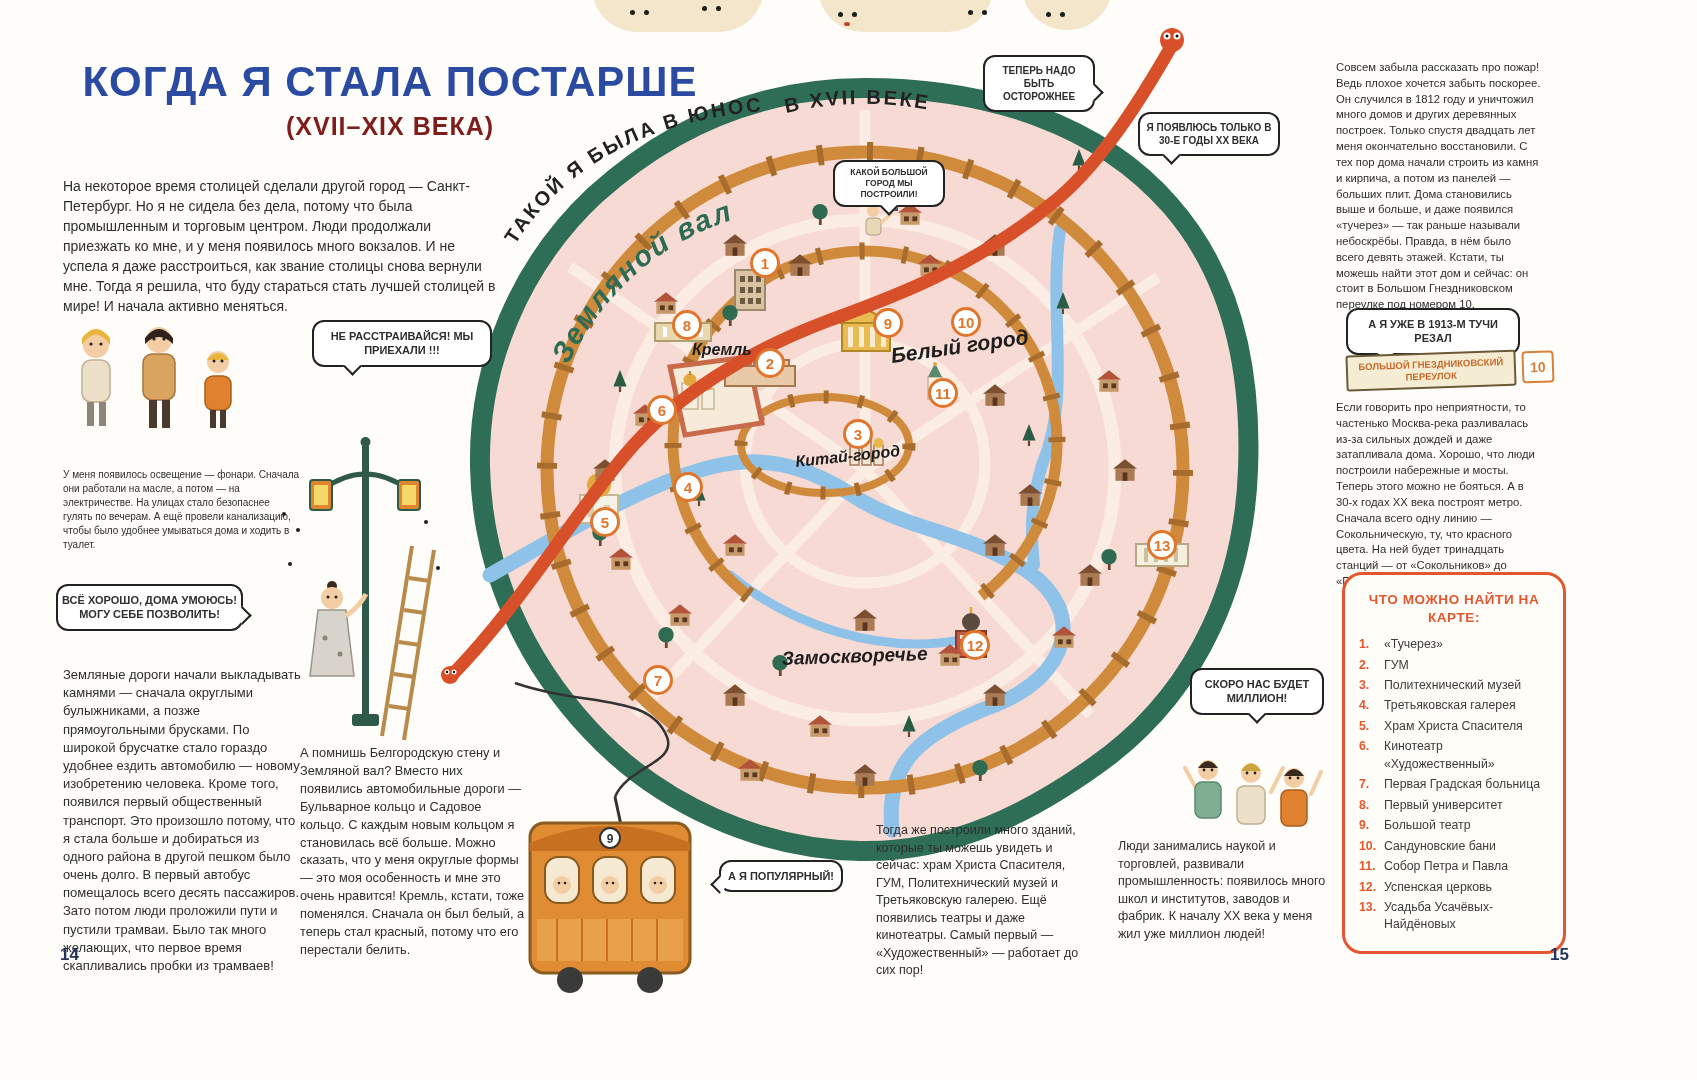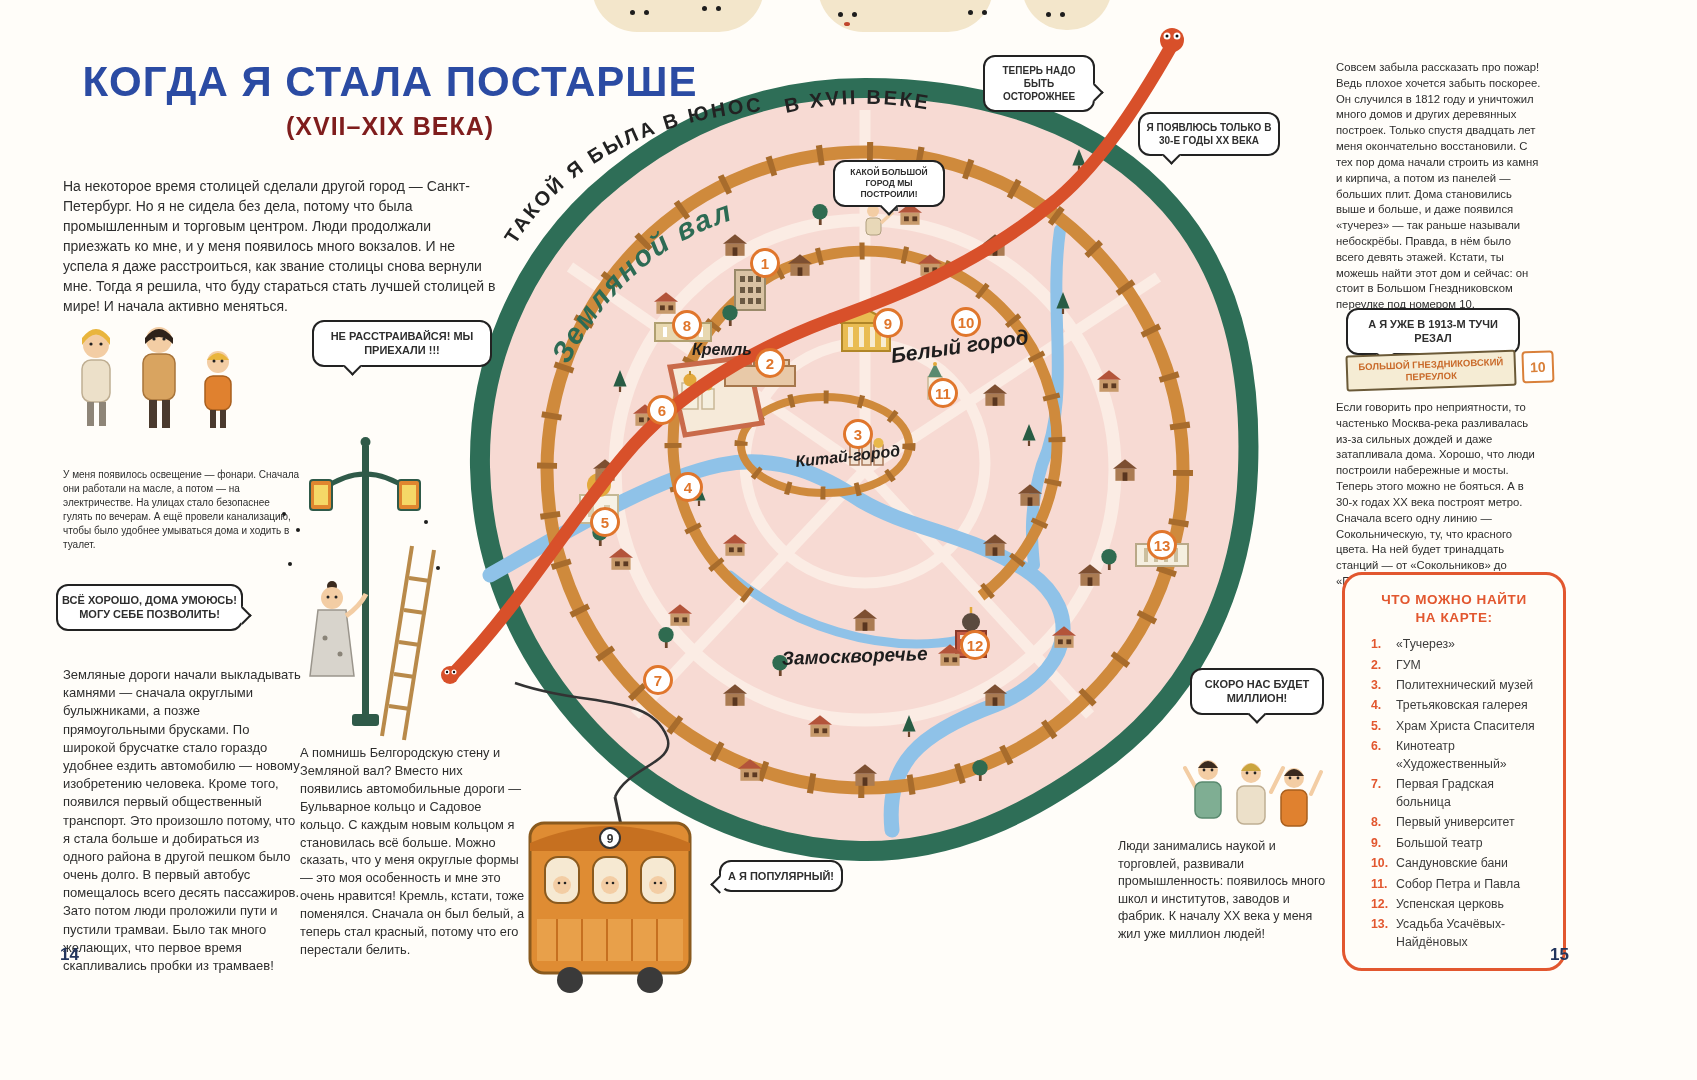--- a/index.html
+++ b/index.html
@@ -26,21 +26,21 @@
   .tail-l::after  { left:-8px;  top:55%;  transform:rotate(45deg); }
   .tail-r::after  { right:-8px; top:55%;  transform:rotate(225deg); }
   .marker {
     position:absolute; width:30px; height:30px; box-sizing:border-box; z-index:5;
     border-radius:50%; background:#fff; border:3px solid #e0762c; color:#e0762c;
     font-weight:bold; font-size:15px; display:flex; align-items:center; justify-content:center;
   }
   .legend {
     position:absolute; left:1342px; top:572px; width:224px; box-sizing:border-box;
     border:3px solid #e2572f; border-radius:20px; background:#fffdf8;
-    padding:16px 26px 14px; z-index:4;
+    padding:16px 14px 14px; z-index:4;
   }
   .legend-title { color:#e2572f; font-weight:bold; text-align:center; font-size:13.5px;
     letter-spacing:.6px; margin:0 0 10px 0; line-height:1.3; }
   .legend-row { display:grid; grid-template-columns:25px 1fr; font-size:12.3px;
     line-height:1.42; margin-bottom:3px; }
   .legend-num { color:#e2572f; font-weight:bold; }
   .legend-label { color:#3c3c3c; }
   .pagenum { position:absolute; font-weight:bold; font-size:17px; color:#23355c; z-index:4; }
   .cloud { position:absolute; background:#f3e6cb; z-index:7;
     border-radius:0 0 45px 45px; }
@@ -421,20 +421,21 @@
     <line x1="102" y1="244" x2="102" y2="286" stroke="#c67020" stroke-width="2"></line>
     <line x1="127" y1="244" x2="127" y2="286" stroke="#c67020" stroke-width="2"></line>
     <line x1="152" y1="244" x2="152" y2="286" stroke="#c67020" stroke-width="2"></line>
     <circle cx="65" cy="305" r="13" fill="#3a3a3a"></circle>
       <circle cx="145" cy="305" r="13" fill="#3a3a3a"></circle>
     <circle cx="105" cy="163" r="10" fill="#fff" stroke="#333" stroke-width="2"></circle>
     <text x="105" y="168" text-anchor="middle" font-size="12" font-weight="bold" fill="#333">9</text>
   </svg>
   <div class="bubble tail-l" style="left:719px; top:860px; width:112px;">А Я ПОПУЛЯРНЫЙ!</div>
 
+  <p class="txt" style="left:876px; top:822px; width:218px; font-size:12.5px; line-height:1.4; z-index:4;">Тогда же построили много зданий, которые ты можешь увидеть и сейчас: храм Христа Спасителя, ГУМ, Политехнический музей и Третьяковскую галерею. Ещё появились театры и даже кинотеатры. Самый первый — «Художественный» — работает до сих пор!</p>
   <p class="txt" style="left:1118px; top:838px; width:220px; font-size:12.5px; line-height:1.4; z-index:4;">Люди занимались наукой и торговлей, развивали промышленность: появилось много школ и институтов, заводов и фабрик. К началу XX века у меня жил уже миллион людей!</p>
 
   <div class="bubble tail-b" style="left:1190px; top:668px; width:122px;text-align:center;">СКОРО НАС БУДЕТ МИЛЛИОН!</div>
   <svg style="position:absolute; left:1183px; top:742px; z-index:3;" width="140" height="110" viewBox="0 0 140 110">
     <g>
       <path d="M 14,48 L 2,26" stroke="#f3cda4" stroke-width="4" stroke-linecap="round"></path>
       <rect x="12" y="40" width="26" height="36" rx="7" fill="#7fae93" stroke="#5a8a6f" stroke-width="1.5"></rect>
       <circle cx="25" cy="28" r="10" fill="#f3cda4"></circle>
         <path d="M 15,26 Q 25,12 35,26 Z" fill="#3a2a1e"></path>
       <circle cx="21" cy="28" r="1.4" fill="#222"></circle>

